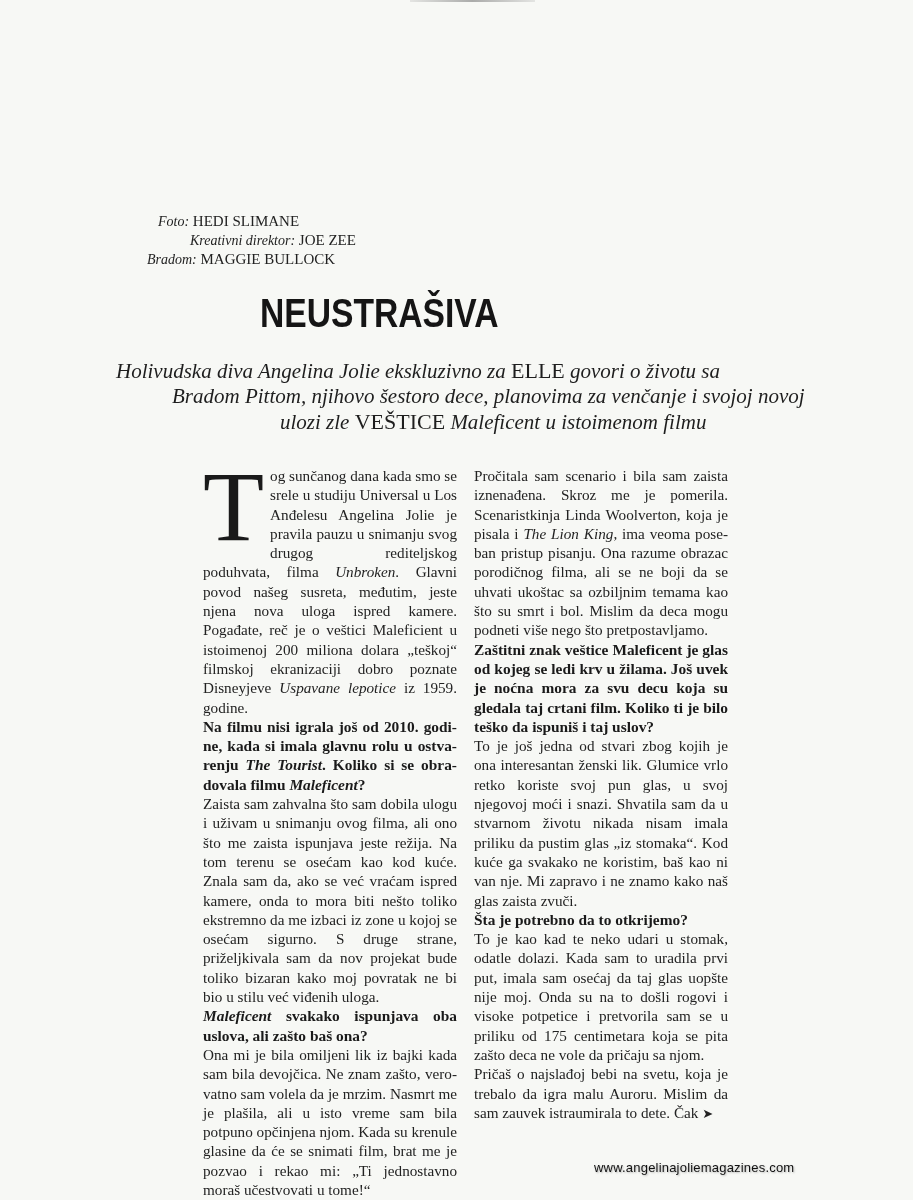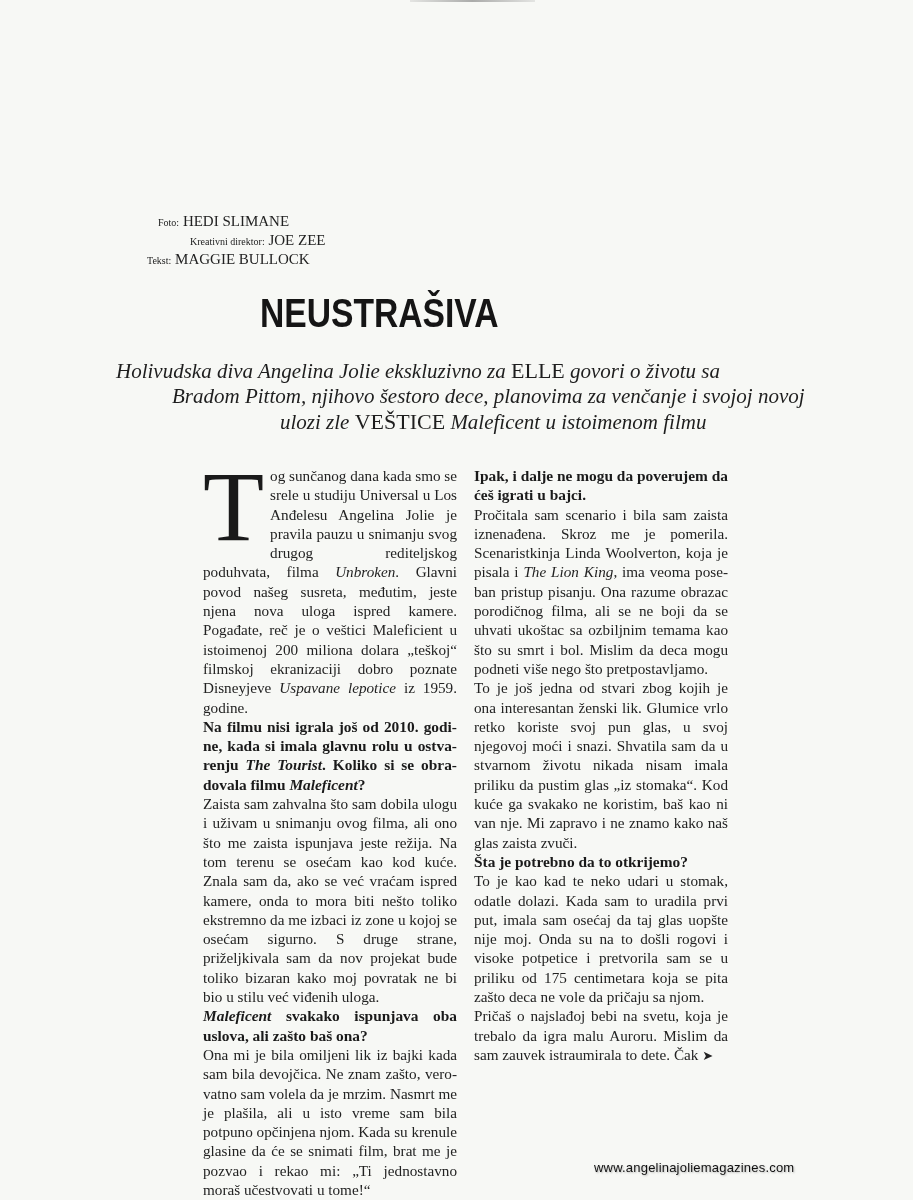--- a/index.html
+++ b/index.html
@@ -3,21 +3,21 @@
 <meta charset="utf-8">
 <style>
   html, body { margin:0; padding:0; }
   body {
     width:913px; height:1200px; position:relative; overflow:hidden;
     background:#f7f8f5; color:#1d1d1d;
     font-family:"Liberation Serif", "DejaVu Serif", serif;
   }
   .credits { position:absolute; left:0; top:0; font-size:15px; line-height:19px; color:#222; }
   .credit { position:absolute; white-space:nowrap; }
-  .credit .lbl { font-size:10px; }
+  .credit .lbl { font-style:italic; font-size:14px; }
   .c1 { left:158px; top:212px; }
   .c2 { left:190px; top:231px; }
   .c3 { left:147px; top:250px; }
 
   .title {
     position:absolute; left:260px; top:290px; width:400px;
     font-family:"Liberation Sans", "DejaVu Sans", sans-serif;
     font-weight:bold; font-size:41px; letter-spacing:0px; color:#151515;
     transform:scaleX(0.82); transform-origin:left top; white-space:nowrap;
   }
@@ -67,42 +67,42 @@
 <div class="scan-edge"></div>
 
 <div class="credits">
   <div class="credit c1">
     <span class="lbl">Foto:</span><span> HEDI SLIMANE</span>
   </div>
   <div class="credit c2">
     <span class="lbl">Kreativni direktor:</span><span> JOE ZEE</span>
   </div>
   <div class="credit c3">
-    <span class="lbl">Tekst:</span><span> MAGGIE BULLOCK</span>
+    <span class="lbl">Bradom:</span><span> MAGGIE BULLOCK</span>
   </div>
 </div>
 
 <h1 class="title" style="margin:0;">NEUSTRAŠIVA</h1>
 
 <div class="dek">
   <span class="line l1"><span>Holivudska diva Angelina Jolie ekskluzivno za </span><span class="caps">ELLE</span><span> govori o životu sa</span></span>
   <span class="line l2">Bradom Pittom, njihovo šestoro dece, planovima za venčanje i svojoj novoj</span>
   <span class="line l3"><span>ulozi zle </span><span class="caps">VEŠTICE</span><span> Maleficent u istoimenom filmu</span></span>
 </div>
 
 <div class="col col-left">
   <p><span class="dropcap">T</span><span>og sunčanog dana kada smo se srele u studiju Universal u Los Anđelesu Angelina Jolie je pravila pauzu u snima­nju svog drugog rediteljskog poduhvata, filma </span><em>Unbroken</em><span>. Glavni povod našeg susreta, međutim, jeste njena nova uloga ispred kamere. Pogađate, reč je o veštici Maleficient u istoimenoj 200 mili­ona dolara „teškoj“ filmskoj ekranizaciji dobro poznate Disneyjeve </span><em>Uspavane lepo­tice</em><span> iz 1959. godine.</span></p>
   <p class="q"><span>Na filmu nisi igrala još od 2010. godi­ne, kada si imala glavnu rolu u ostva­renju </span><em>The Tourist</em><span>. Koliko si se obra­dovala filmu </span><em>Maleficent</em><span>?</span></p>
   <p>Zaista sam zahvalna što sam dobila ulogu i uživam u snimanju ovog filma, ali ono što me zaista ispunjava jeste režija. Na tom terenu se osećam kao kod kuće. Znala sam da, ako se već vraćam ispred kamere, onda to mora biti nešto toliko ekstremno da me izbaci iz zone u kojoj se osećam sigurno. S druge strane, priželjkivala sam da nov projekat bude toliko bizaran kako moj povratak ne bi bio u stilu već viđenih uloga.</p>
   <p class="q"><em>Maleficent</em><span> svakako ispunjava oba uslova, ali zašto baš ona?</span></p>
   <p>Ona mi je bila omiljeni lik iz bajki kada sam bila devojčica. Ne znam zašto, vero­vatno sam volela da je mrzim. Nasmrt me je plašila, ali u isto vreme sam bila potpuno opčinjena njom. Kada su krenule glasine da će se snimati film, brat me je pozvao i rekao mi: „Ti jednostavno moraš učestvo­vati u tome!“</p>
 </div>
 
 <div class="col col-right">
-  <p class="q">Ipak, i dalje ne mogu da poverujem da ćeš igrati u bajci.</p>
   <p><span>Pročitala sam scenario i bila sam zai­sta iznenađena. Skroz me je pomerila. Scenaristkinja Linda Woolverton, koja je pisala i </span><em>The Lion King</em><span>, ima veoma pose­ban pristup pisanju. Ona razume obrazac porodičnog filma, ali se ne boji da se uhvati ukoštac sa ozbiljnim temama kao što su smrt i bol. Mislim da deca mogu podneti više nego što pretpostavljamo.</span></p>
+  <p class="q">Zaštitni znak veštice Maleficent je glas od kojeg se ledi krv u žilama. Još uvek je noćna mora za svu decu koja su gledala taj crtani film. Koliko ti je bilo teško da ispuniš i taj uslov?</p>
   <p>To je još jedna od stvari zbog kojih je ona interesantan ženski lik. Glumice vrlo retko koriste svoj pun glas, u svoj njegovoj moći i snazi. Shvatila sam da u stvarnom životu nikada nisam imala priliku da pustim glas „iz stomaka“. Kod kuće ga svakako ne koristim, baš kao ni van nje. Mi zapravo i ne znamo kako naš glas zaista zvuči.</p>
   <p class="q">Šta je potrebno da to otkrijemo?</p>
   <p>To je kao kad te neko udari u stomak, oda­tle dolazi. Kada sam to uradila prvi put, imala sam osećaj da taj glas uopšte nije moj. Onda su na to došli rogovi i visoke potpetice i pretvorila sam se u priliku od 175 centimetara koja se pita zašto deca ne vole da pričaju sa njom.</p>
   <p><span>Pričaš o najslađoj bebi na svetu, koja je trebalo da igra malu Auroru. Mislim da sam zauvek istraumirala to dete. Čak </span><span class="arrow">➤</span></p>
 </div>
 
 <div class="watermark">www.angelinajoliemagazines.com</div>
 
 </body></html>

